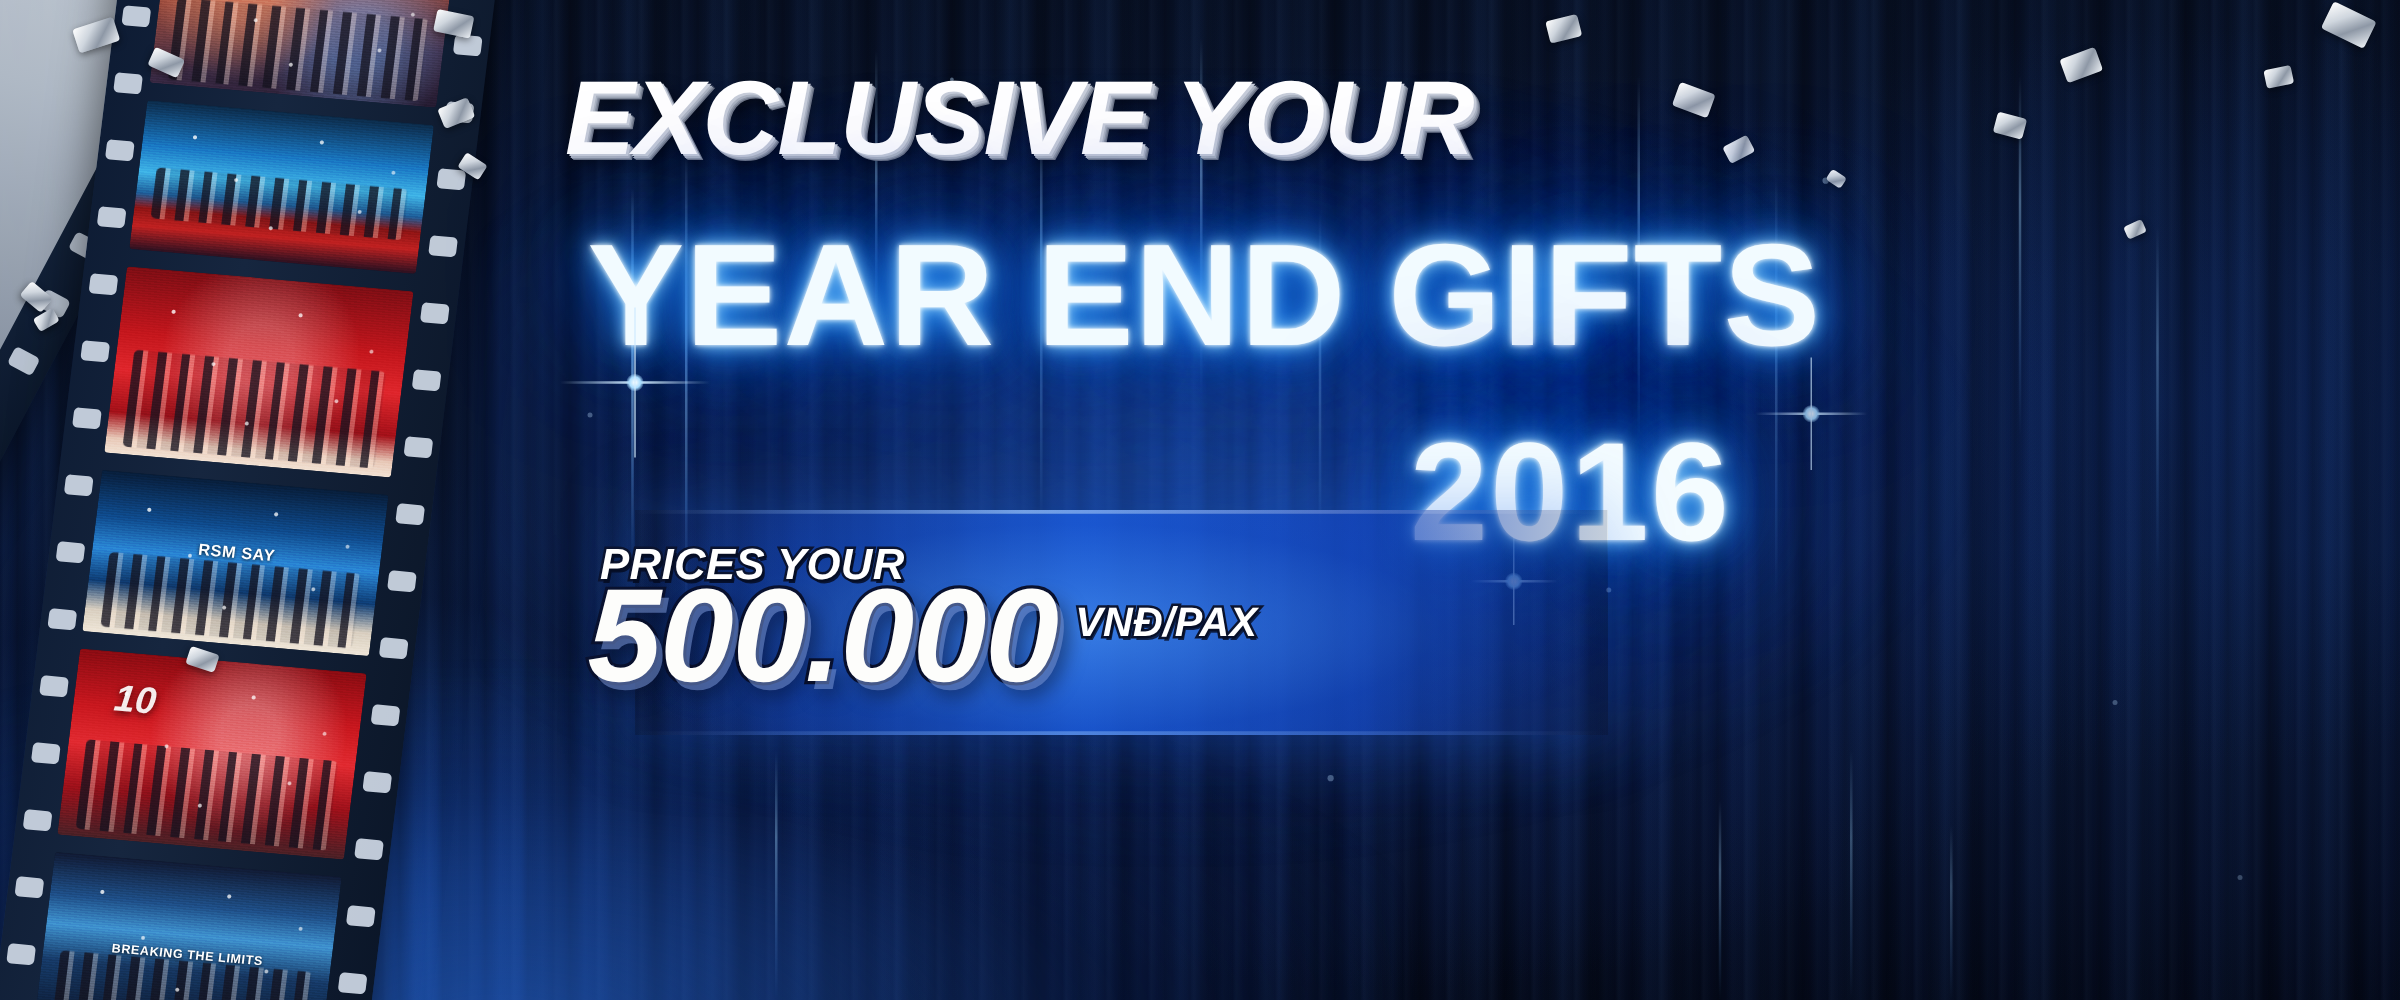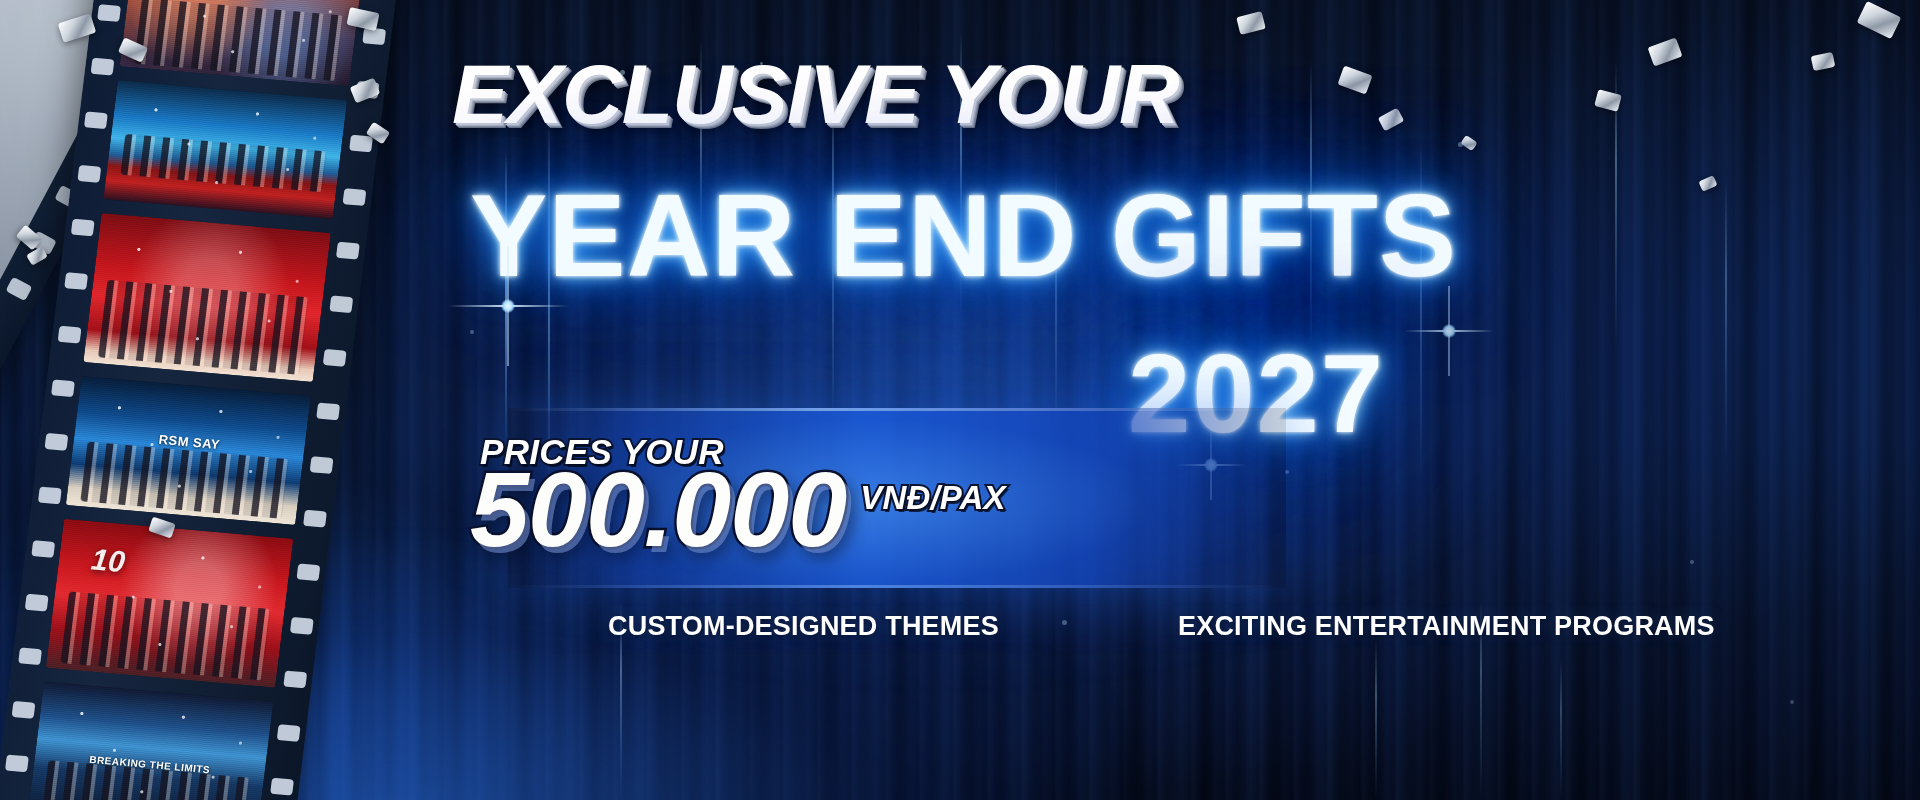--- a/index.html
+++ b/index.html
@@ -364,50 +364,43 @@
   <div class="flare" style="left:448px;top:246px;width:120px;height:120px;">
       <div class="flare-core"></div>
     </div>
   <div class="flare" style="left:1404px;top:286px;width:90px;height:90px;opacity:.8;">
       <div class="flare-core"></div>
     </div>
   <div class="flare" style="left:1176px;top:430px;width:70px;height:70px;opacity:.7;">
       <div class="flare-core"></div>
     </div>
 
-  <div class="neon-year">2027</div>
+  <div class="neon-year">2016</div>
 
   <div class="price-panel"></div>
   <div class="price-from">PRICES YOUR</div>
   <div class="price-row">
     <span class="price-num">500.000</span>
     <span class="price-unit">VNĐ/PAX</span>
   </div>
 
   <div class="bullets col-left">
     <div class="bullet">
       <svg class="star" viewBox="0 0 24 24">
           <polygon points="12,1.6 15.2,8.5 22.6,9.4 17.2,14.5 18.6,21.9 12,18.3 5.4,21.9 6.8,14.5 1.4,9.4 8.8,8.5" fill="url(#sg1)"></polygon>
         </svg>
-      <span class="bullet-text">CUSTOM-DESIGNED THEMES</span>
     </div>
   </div>
 
   <div class="bullets col-right">
     <div class="bullet">
       <svg class="star" viewBox="0 0 24 24">
           <polygon points="12,1.6 15.2,8.5 22.6,9.4 17.2,14.5 18.6,21.9 12,18.3 5.4,21.9 6.8,14.5 1.4,9.4 8.8,8.5" fill="url(#sg1)"></polygon>
         </svg>
-      <span class="bullet-text">EXCITING ENTERTAINMENT PROGRAMS</span>
     </div>
     <div class="bullet">
       <svg class="star" viewBox="0 0 24 24">
           <polygon points="12,1.6 15.2,8.5 22.6,9.4 17.2,14.5 18.6,21.9 12,18.3 5.4,21.9 6.8,14.5 1.4,9.4 8.8,8.5" fill="url(#sg1)"></polygon>
         </svg>
     </div>
-    <div class="bullet">
-      <svg class="star" viewBox="0 0 24 24">
-          <polygon points="12,1.6 15.2,8.5 22.6,9.4 17.2,14.5 18.6,21.9 12,18.3 5.4,21.9 6.8,14.5 1.4,9.4 8.8,8.5" fill="url(#sg1)"></polygon>
-        </svg>
-    </div>
   </div>
 
 </div>
 
 </body></html>

